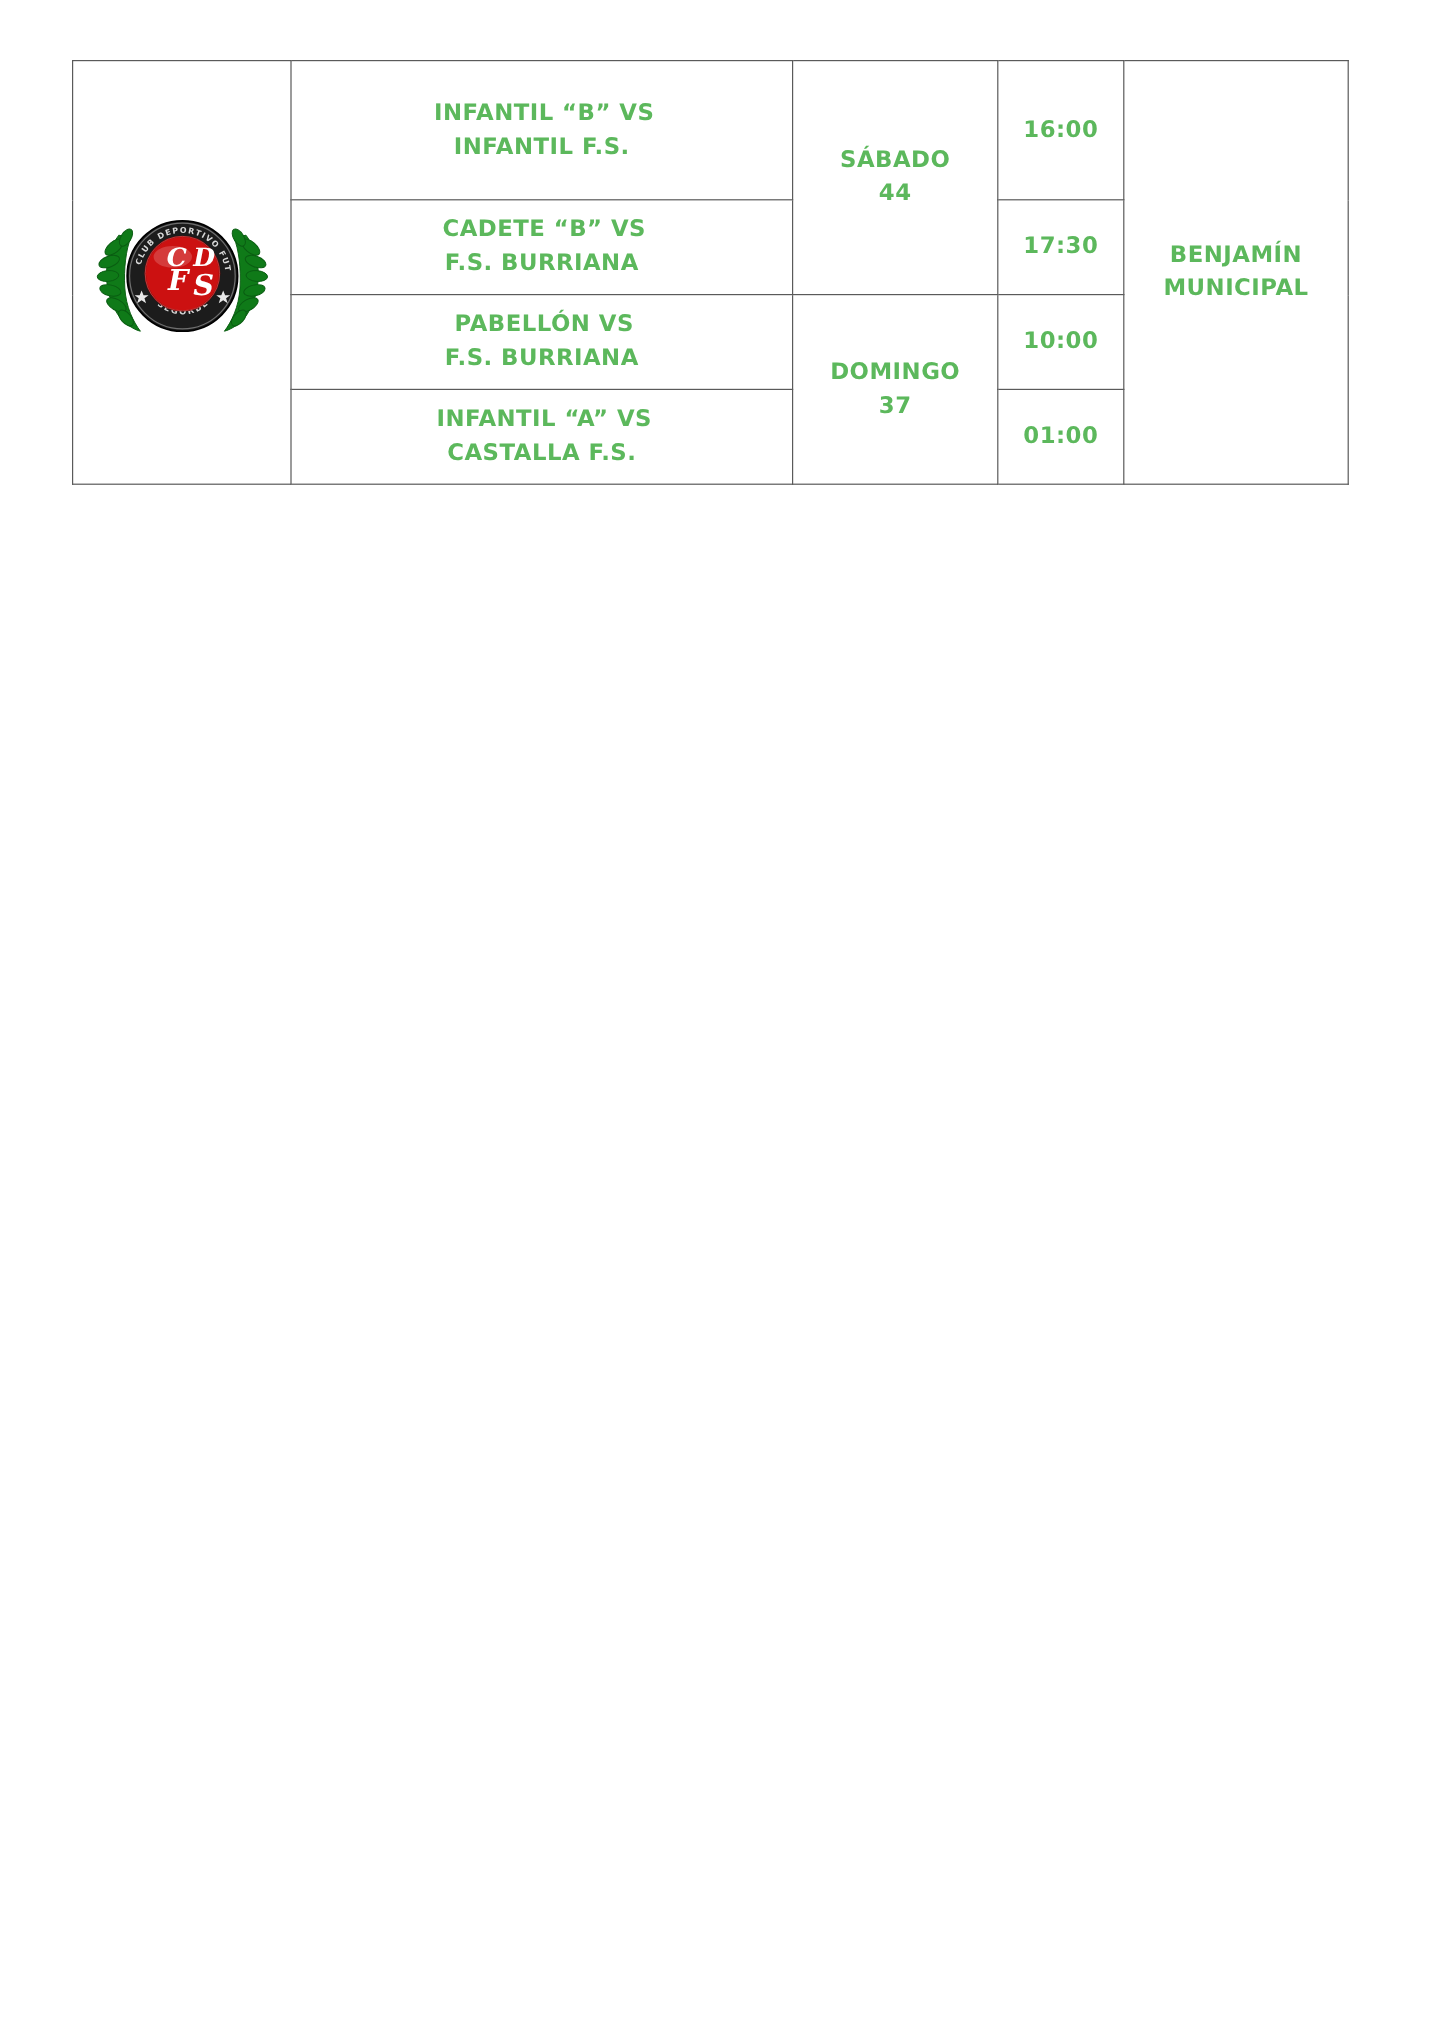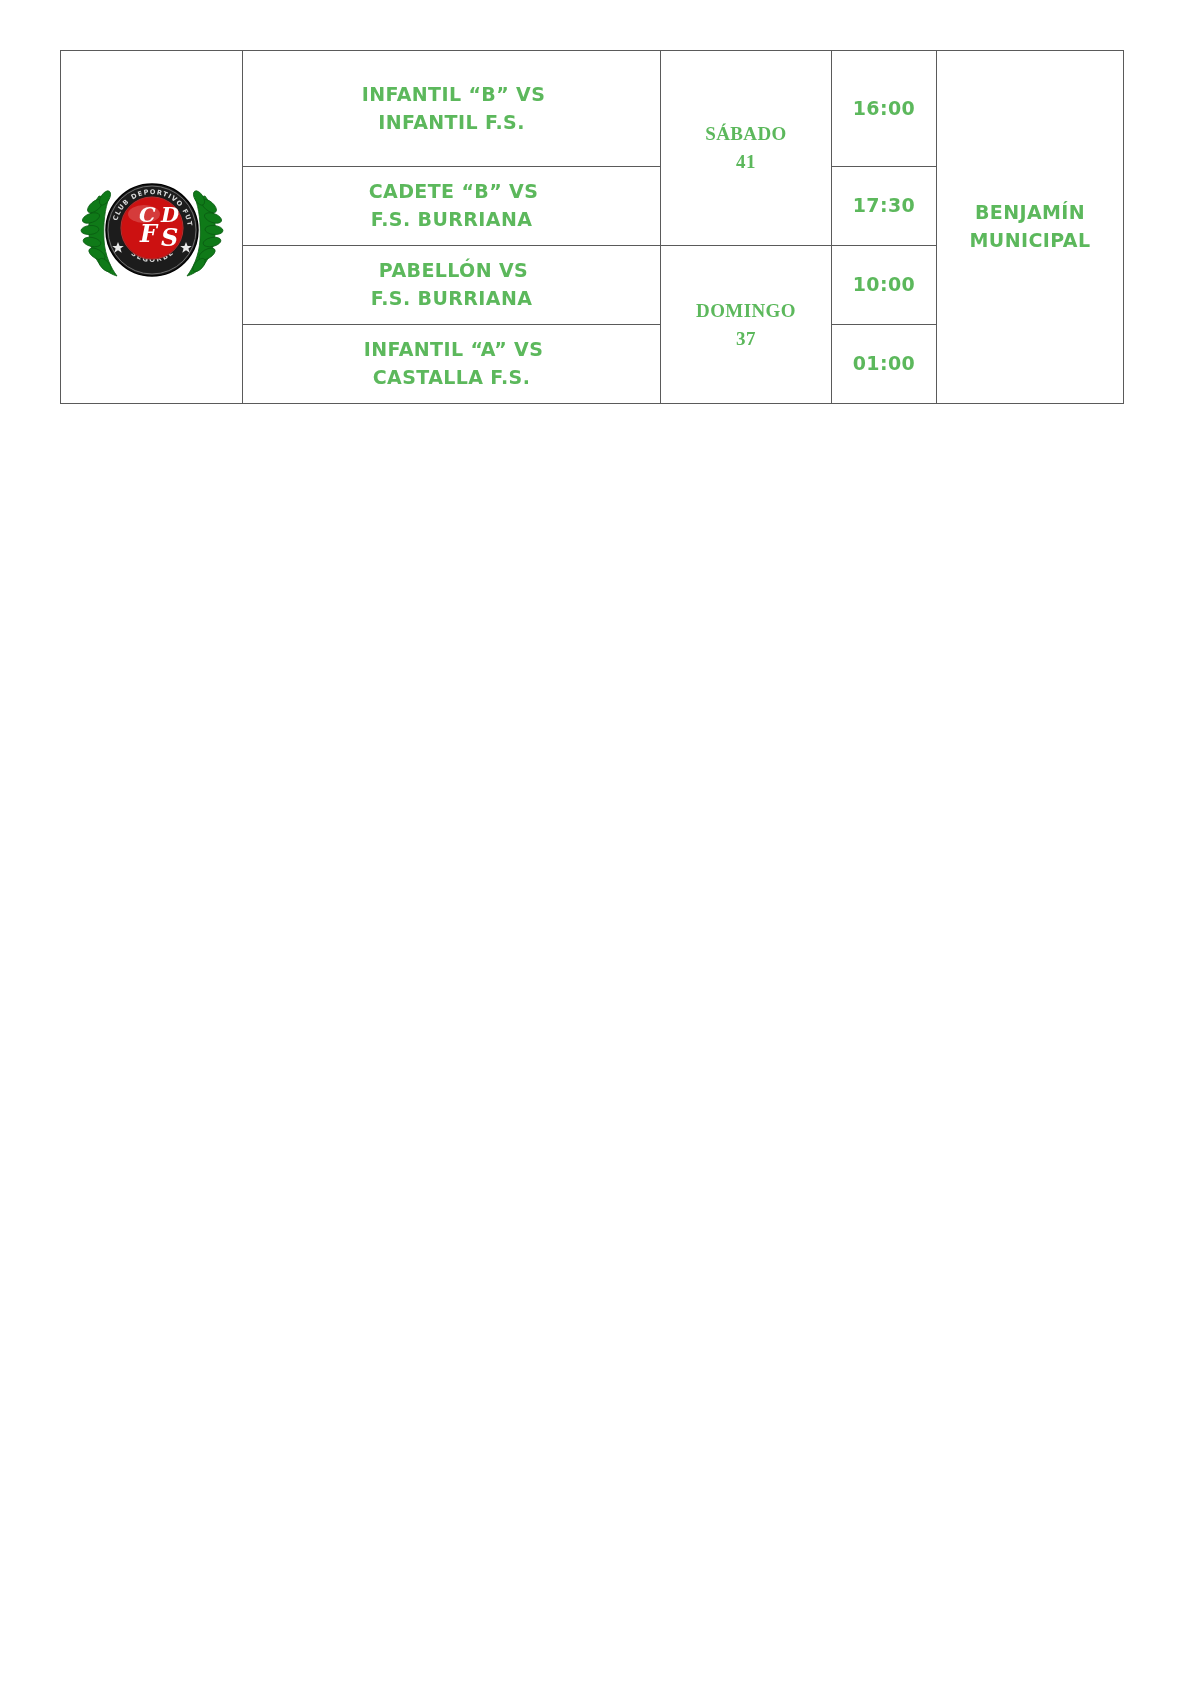--- a/index.html
+++ b/index.html
@@ -69,21 +69,21 @@
 
   .match-line-1 { padding-left: 4px; }
   .match-line-2 { padding-left: 0px; }
 
   .day-cell span,
   .place-cell span {
     display: block;
     white-space: nowrap;
   }
 
-  .day-cell { line-height: 1.75; font-family: Liberation Serif, serif; }
+  .day-cell { line-height: 1.75; }
   .place-cell {
     vertical-align: top;
     padding-top: 56px;
     line-height: 1.75;
   }
 
   .time-cell { font-size: 19px; }
 
   
   .crest-wrap {
@@ -175,21 +175,21 @@
           </div>
         </td>
 
         <td class="match-cell">
           <span class="match-line-1">INFANTIL  “B” VS</span>
           <span class="match-line-2">INFANTIL F.S.</span>
         </td>
 
         <td class="day-cell" rowspan="2">
           <span>SÁBADO</span>
-          <span>41</span>
+          <span>44</span>
         </td>
 
         <td class="time-cell">16:00</td>
 
         <td class="place-cell" rowspan="4">
           <span>BENJAMÍN</span>
           <span>MUNICIPAL</span>
         </td>
       </tr>
 

